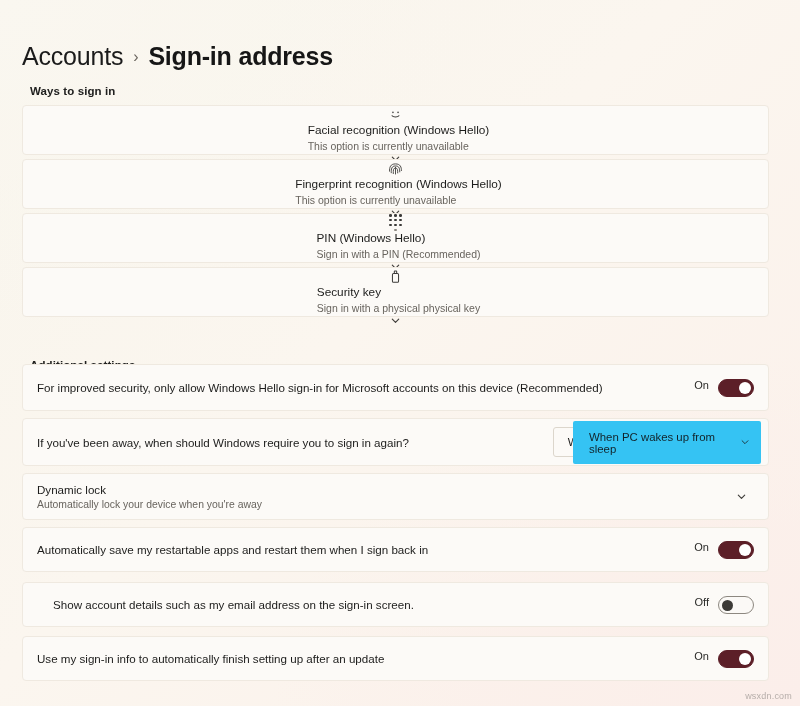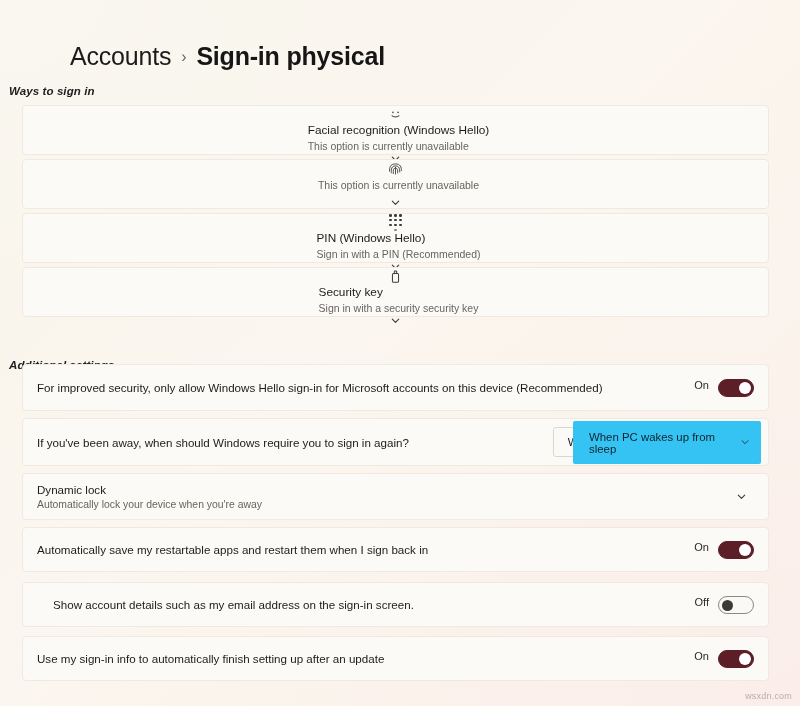--- a/index.html
+++ b/index.html
@@ -30,41 +30,39 @@
   .breadcrumb {
     position: absolute;
     left: 22px;
     top: 40px;
     display: flex;
     align-items: center;
     gap: 10px;
     font-size: 25px;
     line-height: 32px;
     letter-spacing: -0.2px;
-    margin-left: 48px;
   }
   .crumb-sep {
     color: #6c6760;
     font-size: 16px;
     position: relative;
     top: 1px;
   }
   .crumb-current {
     color: #161616;
     font-weight: 700;
   }
 
   .section-label {
     position: absolute;
-    left: 9px;
+    left: 30px;
     font-size: 11.5px;
     font-weight: 700;
     color: #20201f;
     letter-spacing: 0.1px;
-    font-style: italic;
   }
   #label-ways { top: 85px; }
   #label-additional { top: 343px; margin-top: 16px; }
 
   
   .card {
     position: absolute;
     left: 22px;
     width: 747px;
     background: #fcfaf7;
@@ -244,21 +242,21 @@
   .dot-grid i.faint { background: #8d8881; }
 </style>
 </head>
 <body>
 
 <div id="page">
 
   <div class="breadcrumb">
     <span>Accounts</span>
     <span class="crumb-sep">›</span>
-    <span class="crumb-current">Sign-in physical</span>
+    <span class="crumb-current">Sign-in address</span>
   </div>
 
   <div class="section-label" id="label-ways">Ways to sign in</div>
 
   <div class="card" style="top:105px;height:50px;">
     <div class="expander">
       <div class="exp-icon">
         <svg width="17" height="17" viewBox="0 0 20 20" fill="none" stroke="#3b3a38" stroke-width="1.3" stroke-linecap="round">
           <circle cx="7" cy="7.5" r="0.9" fill="#3b3a38" stroke="none"></circle>
           <circle cx="13" cy="7.5" r="0.9" fill="#3b3a38" stroke="none"></circle>
@@ -281,20 +279,21 @@
     <div class="expander">
       <div class="exp-icon">
         <svg width="17" height="17" viewBox="0 0 20 20" fill="none" stroke="#3b3a38" stroke-width="1.05" stroke-linecap="round">
           <path d="M10 16.5 C10 13, 10 10, 10 8.5"></path>
           <path d="M7.4 16 C7.4 12, 7.2 9.5, 10 9.5 C12.6 9.5, 12.6 12, 12.6 15.2"></path>
           <path d="M5 15 C5 10.5, 5.2 7, 10 7 C14.6 7, 15 10.5, 15 14"></path>
           <path d="M3 13.2 C2.8 8.5, 4 4.6, 10 4.6 C15.8 4.6, 17 8.4, 17 12.4"></path>
         </svg>
       </div>
       <div class="exp-text">
+        <div class="exp-title">Fingerprint recognition (Windows Hello)</div>
         <div class="exp-sub">This option is currently unavailable</div>
       </div>
       <div class="chevron">
         <svg width="11" height="11" viewBox="0 0 12 12" fill="none" stroke="#3f3d3a" stroke-width="1.25" stroke-linecap="round" stroke-linejoin="round">
             <path d="M2.5 4.5 L6 8 L9.5 4.5"></path>
           </svg>
       </div>
     </div>
   </div>
 
@@ -329,21 +328,21 @@
   <div class="card" style="top:267px;height:50px;">
     <div class="expander">
       <div class="exp-icon">
         <svg width="17" height="17" viewBox="0 0 20 20" fill="none" stroke="#3b3a38" stroke-width="1.2" stroke-linejoin="round">
           <rect x="6.4" y="6.6" width="7.2" height="10.2" rx="1.3"></rect>
           <rect x="8.6" y="3.4" width="2.8" height="3.2" rx="0.6"></rect>
         </svg>
       </div>
       <div class="exp-text">
         <div class="exp-title">Security key</div>
-        <div class="exp-sub">Sign in with a security security key</div>
+        <div class="exp-sub">Sign in with a physical physical key</div>
       </div>
       <div class="chevron">
         <svg width="11" height="11" viewBox="0 0 12 12" fill="none" stroke="#3f3d3a" stroke-width="1.25" stroke-linecap="round" stroke-linejoin="round">
             <path d="M2.5 4.5 L6 8 L9.5 4.5"></path>
           </svg>
       </div>
     </div>
   </div>
 
   <div class="section-label" id="label-additional">Additional settings</div>

